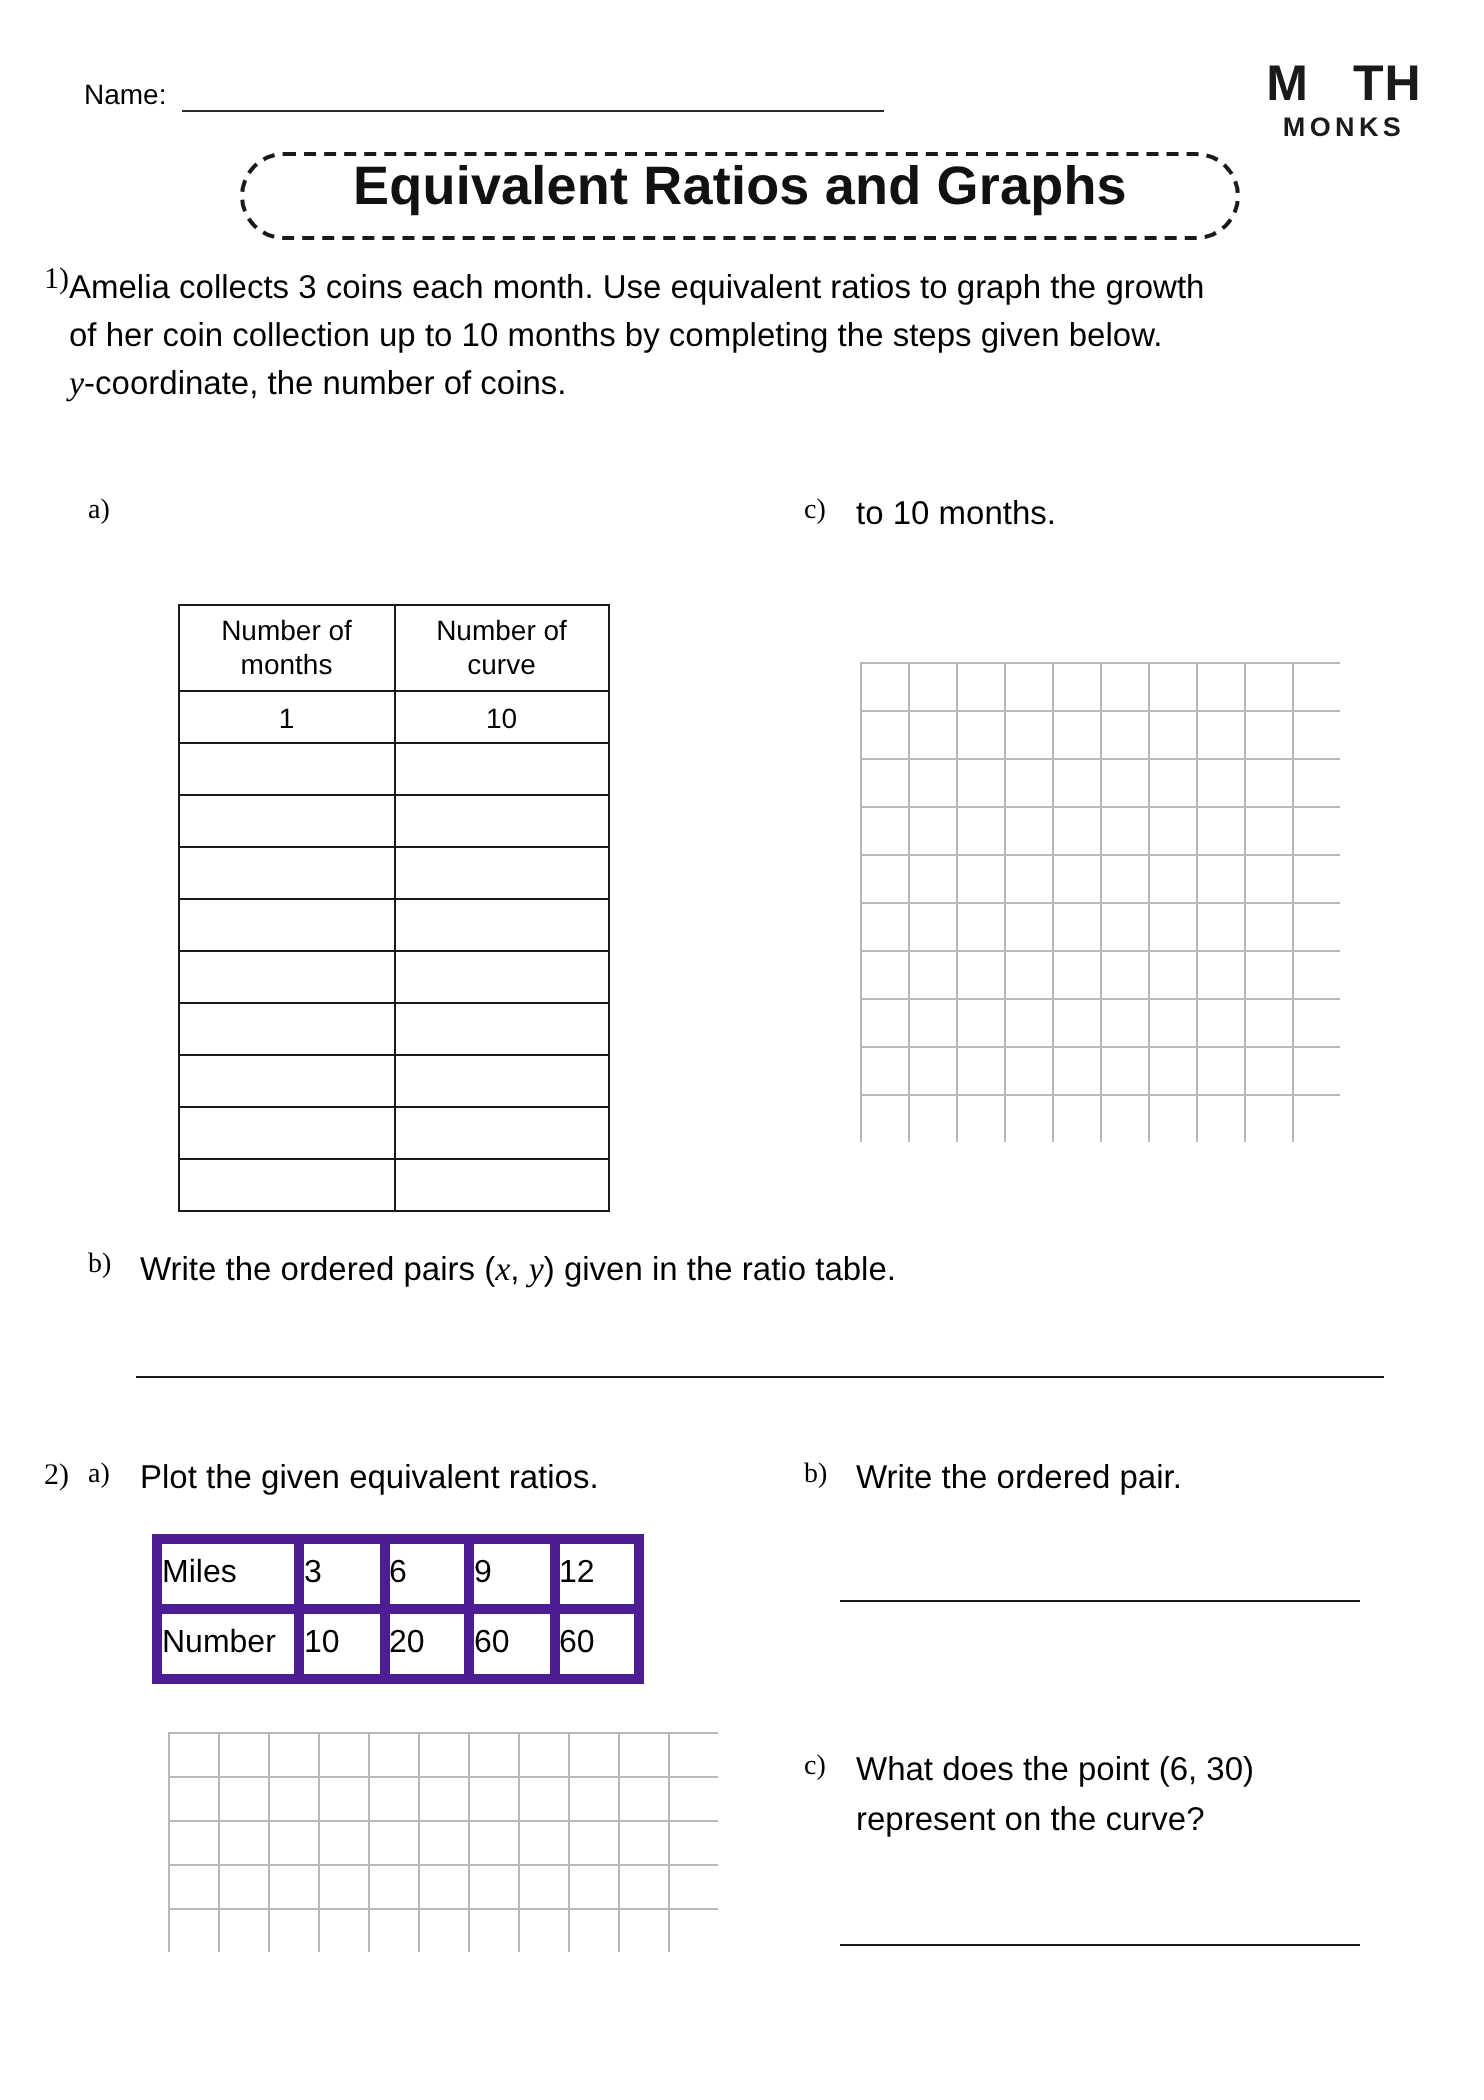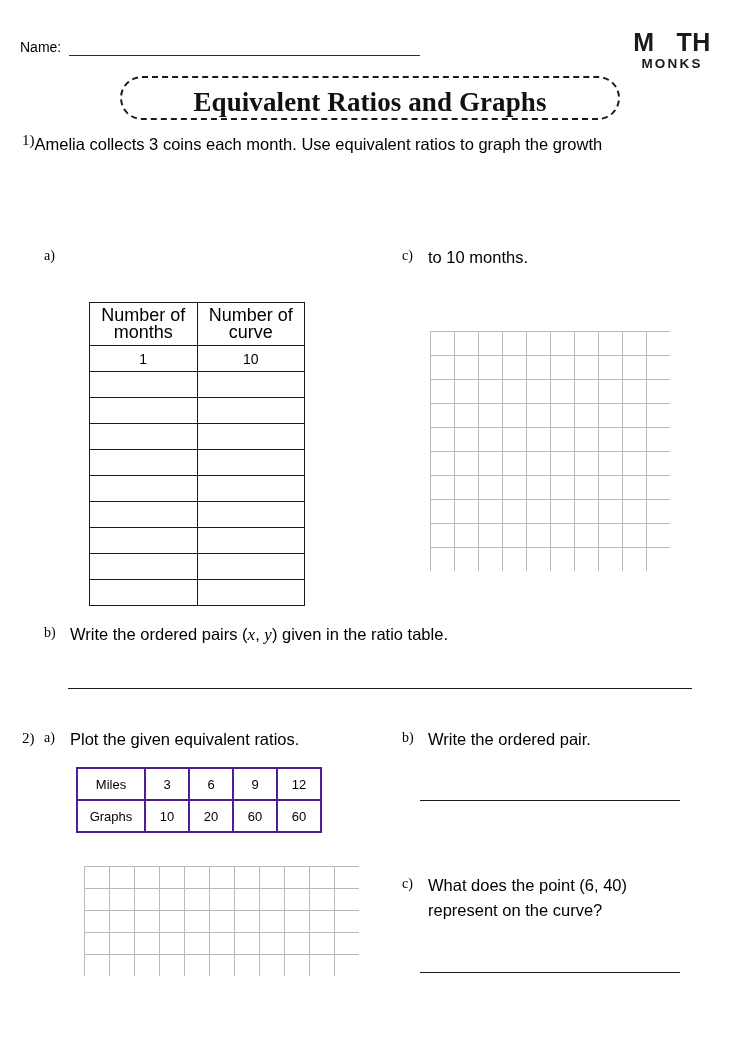--- a/index.html
+++ b/index.html
@@ -12,21 +12,21 @@
     background: #ffffff;
     font-family: "Liberation Sans", sans-serif;
     color: #000000;
     position: relative;
     overflow: hidden;
   }
 
   
   .name-row {
     position: absolute;
-    left: 20px;
+    left: 42px;
     top: 40px;
     display: flex;
     align-items: flex-end;
     width: 400px;
   }
   .name-label {
     font-size: 14px;
     line-height: 1;
     padding-bottom: 2px;
     white-space: nowrap;
@@ -76,24 +76,23 @@
   
   .title-pill {
     position: absolute;
     left: 120px;
     top: 76px;
     width: 500px;
     height: 44px;
     border: 2px dashed #1a1a1a;
     border-radius: 26px;
     display: flex;
-    align-items: flex-end;
+    align-items: flex-start;
     justify-content: center;
     box-sizing: border-box;
-    font-family: Liberation Serif, serif;
   }
   .title-text {
     font-size: 27px;
     font-weight: bold;
     letter-spacing: 0.1px;
     color: #111111;
   }
 
   
   .qnum {
@@ -161,21 +160,21 @@
     border: 1px solid #1a1a1a;
     height: 25px;
     text-align: center;
     vertical-align: middle;
     font-size: 14px;
     padding: 0;
   }
   .ratio-table td.head {
     height: 42px;
     line-height: 17px;
-    font-size: 18px;
+    font-size: 14px;
   }
 
   
   .grid {
     position: absolute;
     background-image:
       linear-gradient(to right, #b8b8b8 1px, transparent 1px),
       linear-gradient(to bottom, #b8b8b8 1px, transparent 1px);
   }
   #grid-coins {
@@ -244,25 +243,24 @@
   
   .mh-table {
     position: absolute;
     left: 76px;
     top: 767px;
     width: 246px;
     border-collapse: collapse;
     table-layout: fixed;
   }
   .mh-table td {
-    border: 2px solid #4c1d95;
+    border: 5px solid #4c1d95;
     height: 30px;
-    text-align: center;
     vertical-align: middle;
-    font-size: 13px;
+    font-size: 16px;
     padding: 0;
   }
   .mh-table td.rowhead { width: 66px; }
 </style>
 </head>
 <body>
 
 <div class="name-row">
   <span class="name-label">Name:</span>
   <span class="name-rule"></span>
@@ -278,20 +276,22 @@
 </div>
 
 <div class="title-pill">
   <span class="title-text">Equivalent Ratios and Graphs</span>
 </div>
 
 <div class="q1">
   <span class="qnum">1)</span>
   <div class="q1-body body-text">
     <div>Amelia collects 3 coins each month. Use equivalent ratios to graph the growth</div>
+    <div>of her coin collection up to 10 months by completing the steps given below.</div>
+    <div><span class="ital">y</span><span>-coordinate, the number of coins.</span></div>
   </div>
 </div>
 
 <div class="q1a">
   <span class="sub-label">a)</span>
 </div>
 
 <table class="ratio-table">
   <tbody>
       <tr>
@@ -372,37 +372,37 @@
 <table class="mh-table">
   <tbody>
       <tr>
     <td class="rowhead">Miles</td>
     <td>3</td>
     <td>6</td>
     <td>9</td>
     <td>12</td>
   </tr>
   <tr>
-    <td class="rowhead">Graphs</td>
+    <td class="rowhead">Number</td>
     <td>10</td>
     <td>20</td>
     <td>60</td>
     <td>60</td>
   </tr>
 </tbody>
   </table>
 
 <div class="grid" id="grid-miles"></div>
 
 <div class="q2b">
   <span class="sub-label">b)</span>
   <span class="sub-text">Write the ordered pair.</span>
 </div>
 <div class="answer-line" id="line-2b"></div>
 
 <div class="q2c">
   <span class="sub-label">c)</span>
   <div class="sub-text">
-    <div>What does the point (6, 40)</div>
+    <div>What does the point (6, 30)</div>
     <div>represent on the curve?</div>
   </div>
 </div>
 <div class="answer-line" id="line-2c"></div>
 
 </body></html>

